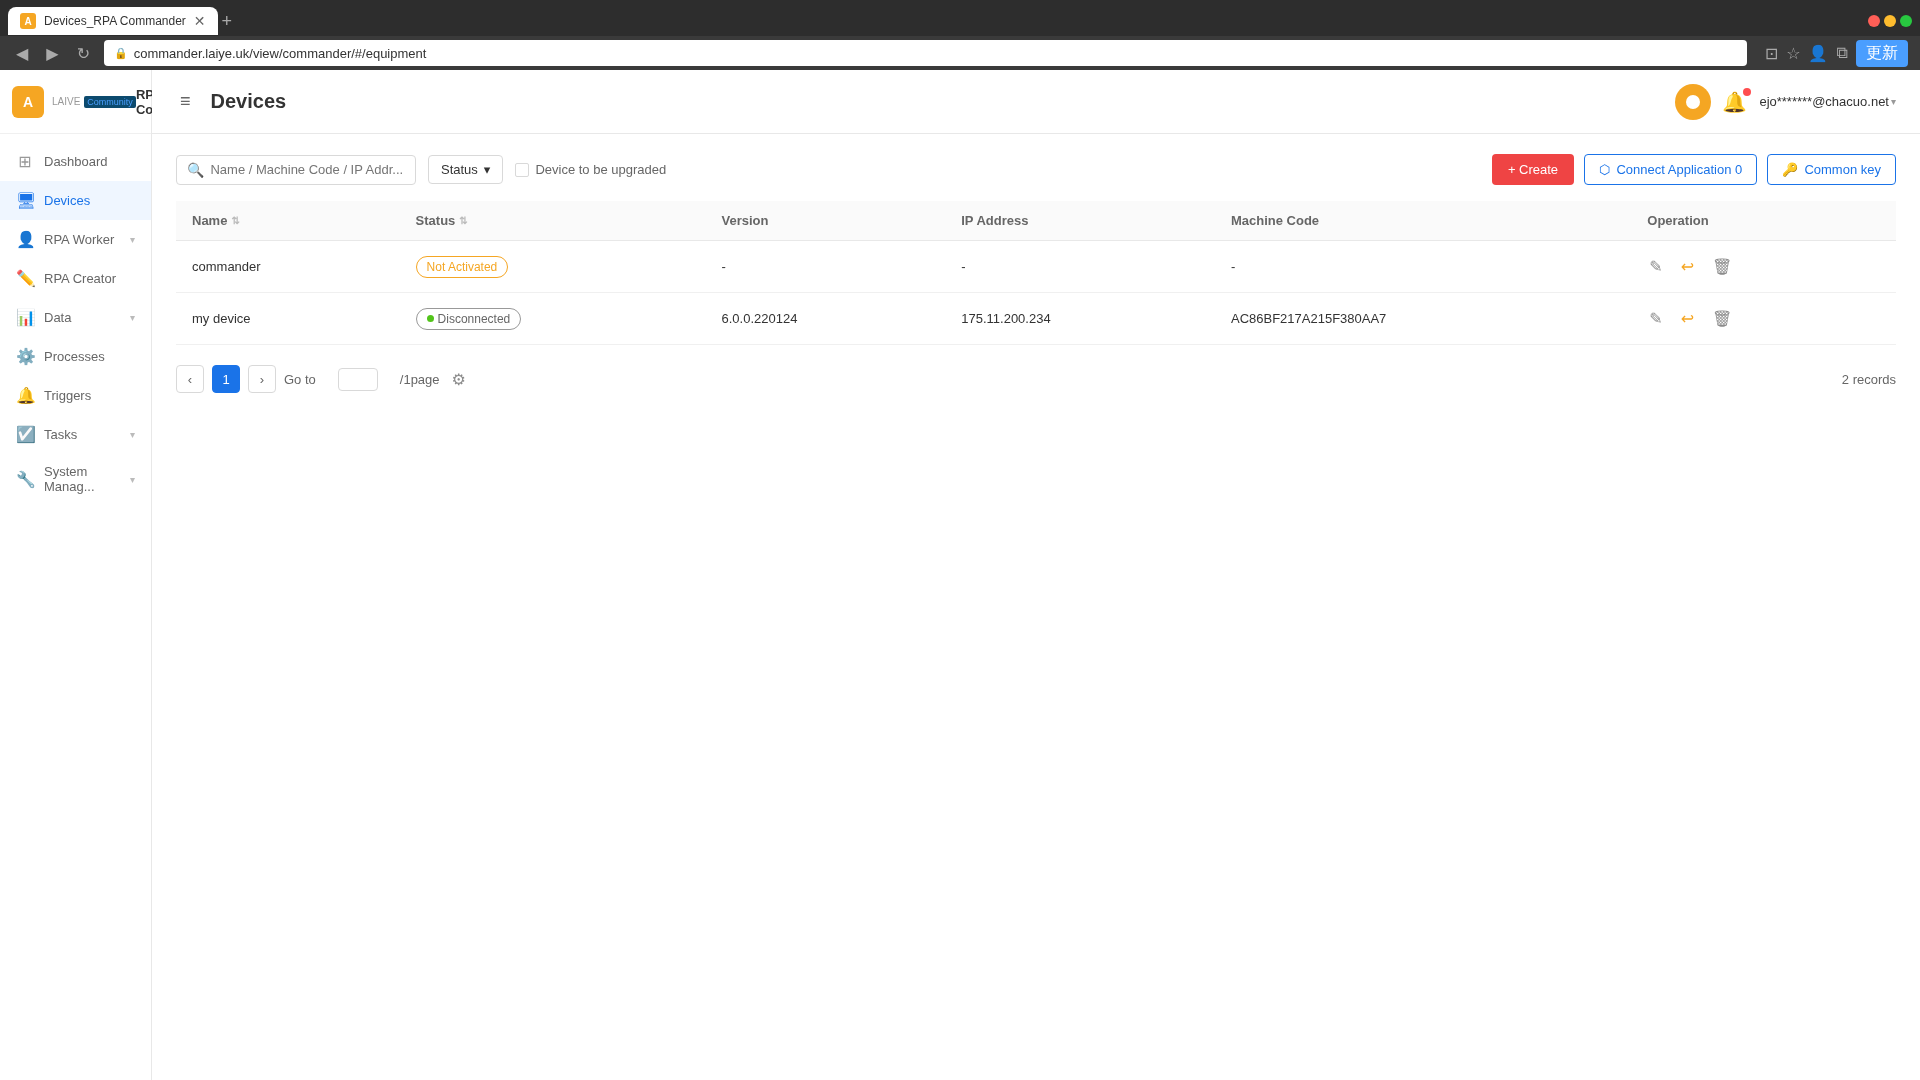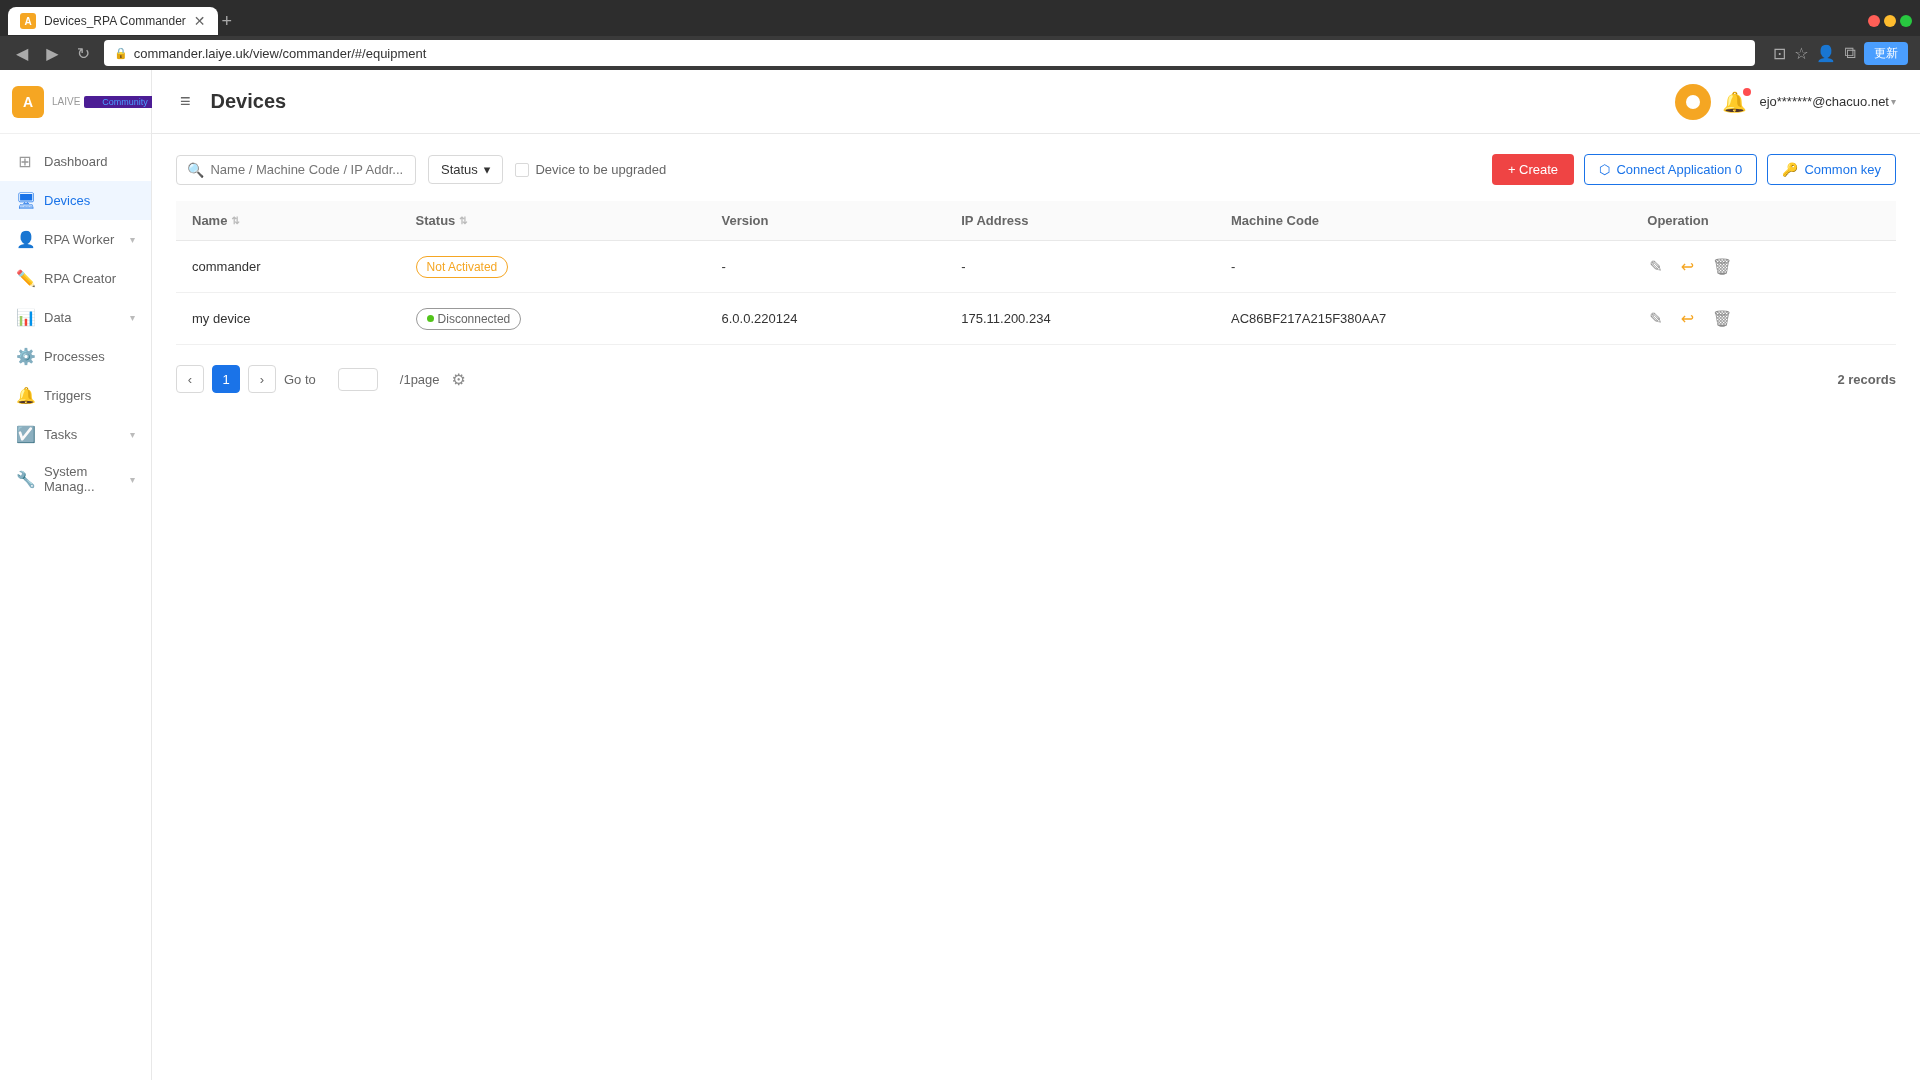--- a/index.html
+++ b/index.html
@@ -13,32 +13,32 @@
     .tab-close { margin-left: auto; color: #666; cursor: pointer; font-size: 14px; }
     .new-tab-btn { background: none; border: none; color: #aaa; font-size: 18px; cursor: pointer; margin-left: 4px; }
     .window-controls { margin-left: auto; display: flex; gap: 4px; }
     .win-btn { width: 12px; height: 12px; border-radius: 50%; border: none; cursor: pointer; }
     .address-bar { background: #3a3a3a; height: 34px; display: flex; align-items: center; padding: 0 12px; gap: 10px; }
     .nav-btn { background: none; border: none; color: #aaa; font-size: 16px; cursor: pointer; padding: 2px 4px; }
     .address-input { background: #ffffff; border: none; border-radius: 4px; padding: 4px 10px; font-size: 13px; color: #333; flex: 1; display: flex; align-items: center; gap: 6px; height: 26px; }
     .address-lock { color: #666; font-size: 11px; }
     .browser-actions { display: flex; align-items: center; gap: 8px; margin-left: 8px; }
     .browser-action-btn { background: none; border: none; color: #aaa; font-size: 16px; cursor: pointer; }
-    .update-btn { background: #4a9eff; border: none; border-radius: 4px; color: white; padding: 3px 10px; font-size: 12px; cursor: pointer; }
+    .update-btn { background: #4a9eff; border: none; border-radius: 4px; color: white; padding: 3px 10px; font-size: 16px; cursor: pointer; }
 
     
     .app { display: flex; height: calc(1080px - 70px); background: #f0f2f5; }
 
     
     .sidebar { width: 152px; background: #ffffff; border-right: 1px solid #e8e8e8; display: flex; flex-direction: column; flex-shrink: 0; }
     .logo-area { padding: 16px 12px; display: flex; align-items: center; gap: 8px; border-bottom: 1px solid #f0f0f0; height: 64px; }
     .logo-icon { width: 32px; height: 32px; background: #f5a623; border-radius: 6px; display: flex; align-items: center; justify-content: center; color: white; font-weight: bold; font-size: 14px; flex-shrink: 0; }
     .logo-text { display: flex; flex-direction: row; }
     .logo-laive { font-size: 10px; color: #999; display: flex; align-items: center; gap: 4px; }
-    .logo-community { font-size: 9px; background: #4c1d95; color: #4a9eff; border-radius: 2px; padding: 1px 18px; }
+    .logo-community { font-size: 9px; background: #0c4a6e; color: #4a9eff; border-radius: 2px; padding: 1px 3px; }
     .logo-rpa { font-size: 13px; font-weight: 600; color: #333; }
     .nav-menu { flex: 1; padding: 8px 0; }
     .nav-item { display: flex; align-items: center; gap: 10px; padding: 10px 16px; cursor: pointer; color: #666; font-size: 13px; }
     .nav-item.active { background: #eff6ff; color: #1a73e8; }
     .nav-item.active .nav-icon { color: #1a73e8; }
     .nav-icon { font-size: 16px; color: #999; width: 18px; text-align: center; }
     .nav-label { flex: 1; }
     .nav-arrow { font-size: 10px; color: #bbb; }
 
     
@@ -88,21 +88,21 @@
     .op-icons { display: flex; align-items: center; gap: 14px; }
     .op-btn { background: none; border: none; cursor: pointer; color: #8c8c8c; font-size: 16px; padding: 2px; }
 
     
     .pagination { display: flex; align-items: center; gap: 8px; margin-top: 20px; }
     .page-btn { width: 28px; height: 28px; border: 1px solid #d9d9d9; border-radius: 4px; background: #fff; cursor: pointer; display: flex; align-items: center; justify-content: center; color: #666; font-size: 13px; }
     .page-btn.active { background: #1a73e8; color: white; border-color: #1a73e8; }
     .page-goto { display: flex; align-items: center; gap: 22px; color: #666; font-size: 13px; }
     .goto-input { width: 40px; border: 1px solid #d9d9d9; border-radius: 4px; padding: 3px 6px; text-align: center; font-size: 13px; }
     .page-settings-btn { background: none; border: none; cursor: pointer; color: #8c8c8c; font-size: 16px; margin-left: 4px; }
-    .records-count { margin-left: auto; font-size: 13px; color: #666; font-weight: bold; }
+    .records-count { margin-left: auto; font-size: 13px; color: #666; }
   </style>
 </head>
 <body>
 
 <div class="browser-chrome">
   <div class="tab-bar">
     <div class="tab">
       <div class="tab-favicon">A</div>
       <span>Devices_RPA Commander</span>
       <span class="tab-close">✕</span>

